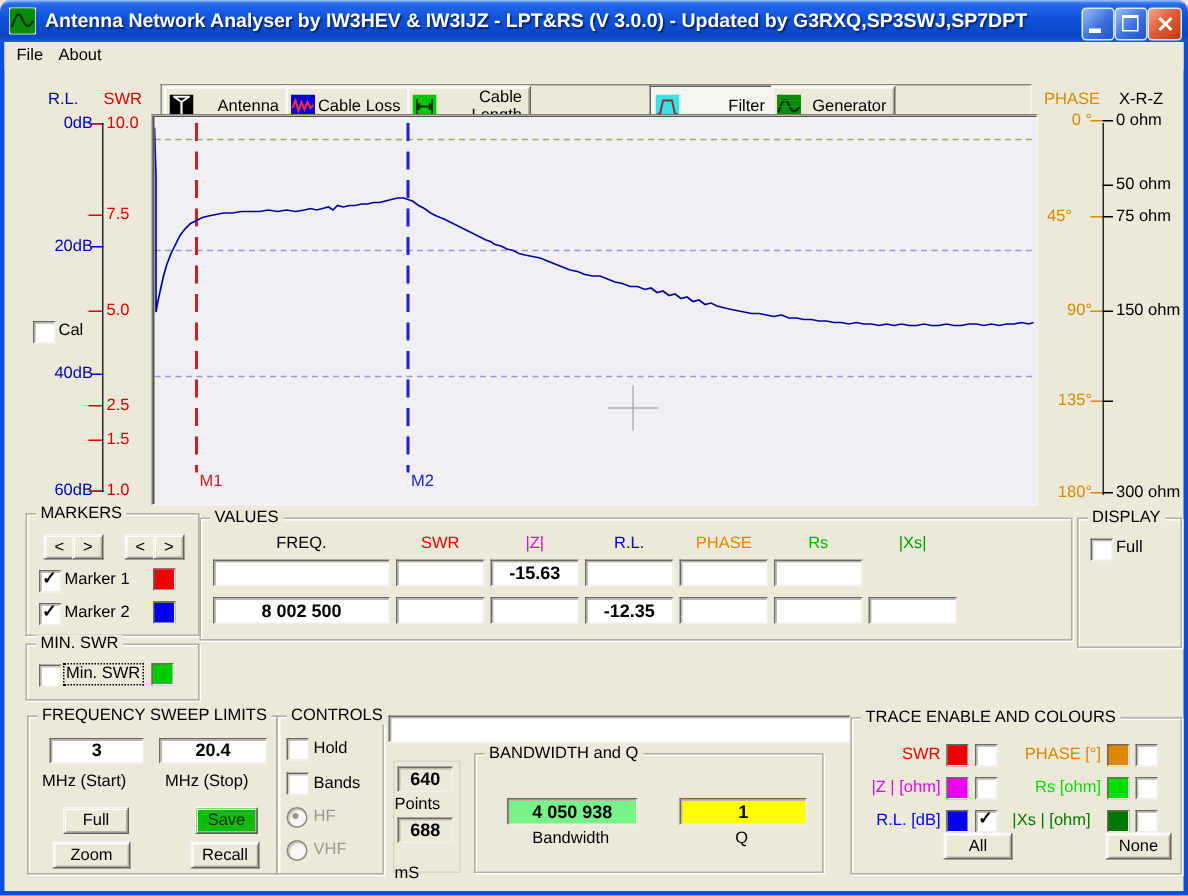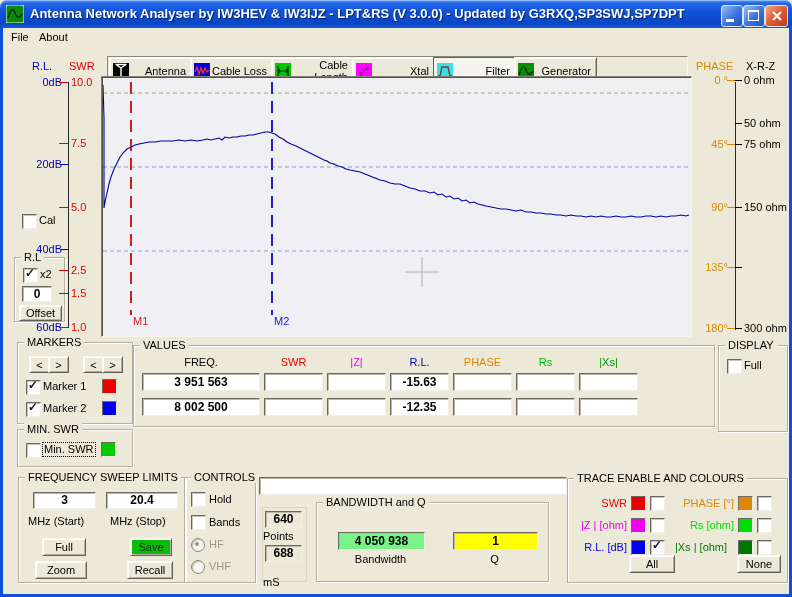--- a/index.html
+++ b/index.html
@@ -101,27 +101,20 @@
     </svg>
     <span class="tb-label">Cable Loss</span>
   </div>
   <div class="abs tb-btn raised" style="left:271px;top:57px;width:81px">
     <svg class="tb-icon" width="16" height="16">
       <rect width="16" height="16" fill="#00C800"></rect>
       <path d="M3 3 V13 M13 3 V13 M3 8 H13 M5 6 L3 8 L5 10 M11 6 L13 8 L11 10" stroke="#003000" stroke-width="1.2" fill="none"></path>
     </svg>
     <span class="tb-label">Cable Length</span>
   </div>
-  <div class="abs tb-btn raised" style="left:352px;top:57px;width:81px">
-    <svg class="tb-icon" width="16" height="16">
-      <rect width="16" height="16" fill="#FF00FF"></rect>
-      <path d="M4 13 L12 3 M3 10 H7 M9 6 H13" stroke="#770077" stroke-width="1.2" fill="none"></path>
-    </svg>
-    <span class="tb-label">Xtal</span>
-  </div>
   <div class="abs tb-btn raised pressed" style="left:433px;top:57px;width:81px">
     <svg class="tb-icon" width="16" height="16">
       <rect width="16" height="16" fill="#38E0E8"></rect>
       <path d="M1 13 H3 L5 4 H11 L13 13 H15" stroke="#8A3030" stroke-width="1.3" fill="none"></path>
     </svg>
     <span class="tb-label">Filter</span>
   </div>
   <div class="abs tb-btn raised" style="left:514px;top:57px;width:81px">
     <svg class="tb-icon" width="16" height="16">
       <rect width="16" height="16" fill="#0B8A0B"></rect>
@@ -129,27 +122,20 @@
       <path d="M1 4 H15 M1 8 H15" stroke="#0FA50F" stroke-width="0.6"></path>
     </svg>
     <span class="tb-label">Generator</span>
   </div>
 
   <div class="abs lbl" style="left:32px;top:60px;color:#0000BB">R.L.</div>
   <div class="abs lbl" style="left:69px;top:60px;color:#DD0000">SWR</div>
   <div class="axis-line" style="left:68px;top:82px;height:246px"></div>
   <div class="abs cb" style="left:22px;top:214px"></div>
   <div class="abs lbl" style="left:39px;top:214px">Cal</div>
-  <div class="abs gb" style="left:14px;top:257px;width:49px;height:63px">
-    <span class="legend">R.L</span>
-    <div class="abs cb checked" style="left:8px;top:10px"></div>
-    <div class="abs lbl" style="left:25px;top:10px">x2</div>
-    <div class="abs sunken val" style="left:7px;top:28px;width:28px;height:14px;line-height:14px">0</div>
-    <div class="abs raised btn" style="left:4px;top:47px;width:41px;height:14px">Offset</div>
-  </div>
 
   <div class="abs chart-wrap" style="left:101px;top:76px;width:589px;height:259px">
     <svg style="position:absolute;left:1px;top:1px" width="587" height="255" viewBox="0 0 587 255">
         <line x1="0" y1="15" x2="587" y2="15" stroke="#A8A858" stroke-width="1" stroke-dasharray="4 3"></line>
         <line x1="0" y1="89" x2="587" y2="89" stroke="#9898D8" stroke-width="1" stroke-dasharray="4 3"></line>
         <line x1="0" y1="173" x2="587" y2="173" stroke="#9898D8" stroke-width="1" stroke-dasharray="4 3"></line>
         <line x1="28" y1="4" x2="28" y2="237" stroke="#CC2020" stroke-width="2" stroke-dasharray="12 7"></line>
         <line x1="169" y1="4" x2="169" y2="237" stroke="#2020CC" stroke-width="2" stroke-dasharray="12 7"></line>
         <line x1="302" y1="194" x2="336" y2="194" stroke="#B0B0B0" stroke-width="1"></line>
         <line x1="319" y1="179" x2="319" y2="209" stroke="#B0B0B0" stroke-width="1"></line>
@@ -182,21 +168,20 @@
     <div class="abs vgrid" style="left:8px;top:10px;width:500px">
       <span class="vhead" style="color: rgb(0, 0, 0);">FREQ.</span>
       <span class="vhead" style="color: rgb(238, 0, 0);">SWR</span>
       <span class="vhead" style="color: rgb(238, 0, 238);">|Z|</span>
       <span class="vhead" style="color: rgb(0, 0, 204);">R.L.</span>
       <span class="vhead" style="color: rgb(221, 136, 0);">PHASE</span>
       <span class="vhead" style="color: rgb(0, 187, 0);">Rs</span>
       <span class="vhead" style="color: rgb(0, 153, 0);">|Xs|</span>
     </div>
     <div class="abs vgrid" style="left:8px;top:27px;width:500px">
-      <div class="sunken val vcell">3 951 563</div>
       <div class="sunken val vcell"></div>
       <div class="sunken val vcell"></div>
       <div class="sunken val vcell">-15.63</div>
       <div class="sunken val vcell"></div>
       <div class="sunken val vcell"></div>
       <div class="sunken val vcell"></div>
     </div>
     <div class="abs vgrid" style="left:8px;top:52px;width:500px">
       <div class="sunken val vcell">8 002 500</div>
       <div class="sunken val vcell"></div>
@@ -307,21 +292,21 @@
     <div class="tick-label" style="left: 71px; top: 287px; width: 28px; text-align: left; color: rgb(221, 0, 0);">1.5</div>
     <div class="tick-dash" style="left: 59px; top: 293px; width: 9px; background: rgb(221, 0, 0);"></div>
     <div class="tick-label" style="left: 71px; top: 321px; width: 28px; text-align: left; color: rgb(221, 0, 0);">1.0</div>
     <div class="tick-dash" style="left: 59px; top: 327px; width: 9px; background: rgb(221, 0, 0);"></div>
     <div class="tick-label" style="left: 698px; top: 74px; width: 30px; text-align: right; color: rgb(221, 136, 0);">0 °</div>
     <div class="tick-dash" style="left: 727px; top: 80px; width: 8px; background: rgb(221, 136, 0);"></div>
     <div class="tick-label" style="left: 744px; top: 74px; width: 46px; text-align: left; color: rgb(0, 0, 0);">0 ohm</div>
     <div class="tick-dash" style="left: 735px; top: 80px; width: 7px; background: rgb(0, 0, 0);"></div>
     <div class="tick-label" style="left: 744px; top: 117px; width: 46px; text-align: left; color: rgb(0, 0, 0);">50 ohm</div>
     <div class="tick-dash" style="left: 735px; top: 123px; width: 7px; background: rgb(0, 0, 0);"></div>
-    <div class="tick-label" style="left: 698px; top: 138px; width: 30px; text-align: right; color: rgb(221, 136, 0);">45°</div>
+    <div class="tick-label" style="left: 698px; top: 138px; width: 30px; text-align: left; color: rgb(221, 136, 0);">45°</div>
     <div class="tick-dash" style="left: 727px; top: 144px; width: 8px; background: rgb(221, 136, 0);"></div>
     <div class="tick-label" style="left: 744px; top: 138px; width: 46px; text-align: left; color: rgb(0, 0, 0);">75 ohm</div>
     <div class="tick-dash" style="left: 735px; top: 144px; width: 7px; background: rgb(0, 0, 0);"></div>
     <div class="tick-label" style="left: 698px; top: 201px; width: 30px; text-align: right; color: rgb(221, 136, 0);">90°</div>
     <div class="tick-dash" style="left: 727px; top: 207px; width: 8px; background: rgb(221, 136, 0);"></div>
     <div class="tick-label" style="left: 744px; top: 201px; width: 46px; text-align: left; color: rgb(0, 0, 0);">150 ohm</div>
     <div class="tick-dash" style="left: 735px; top: 207px; width: 7px; background: rgb(0, 0, 0);"></div>
     <div class="tick-label" style="left: 698px; top: 261px; width: 30px; text-align: right; color: rgb(221, 136, 0);">135°</div>
     <div class="tick-dash" style="left: 727px; top: 267px; width: 8px; background: rgb(221, 136, 0);"></div>
     <div class="tick-label" style="left: 744px; top: 250px; width: 46px; text-align: left; color: rgb(0, 0, 0); margin-left: 48px;">225 ohm</div>

